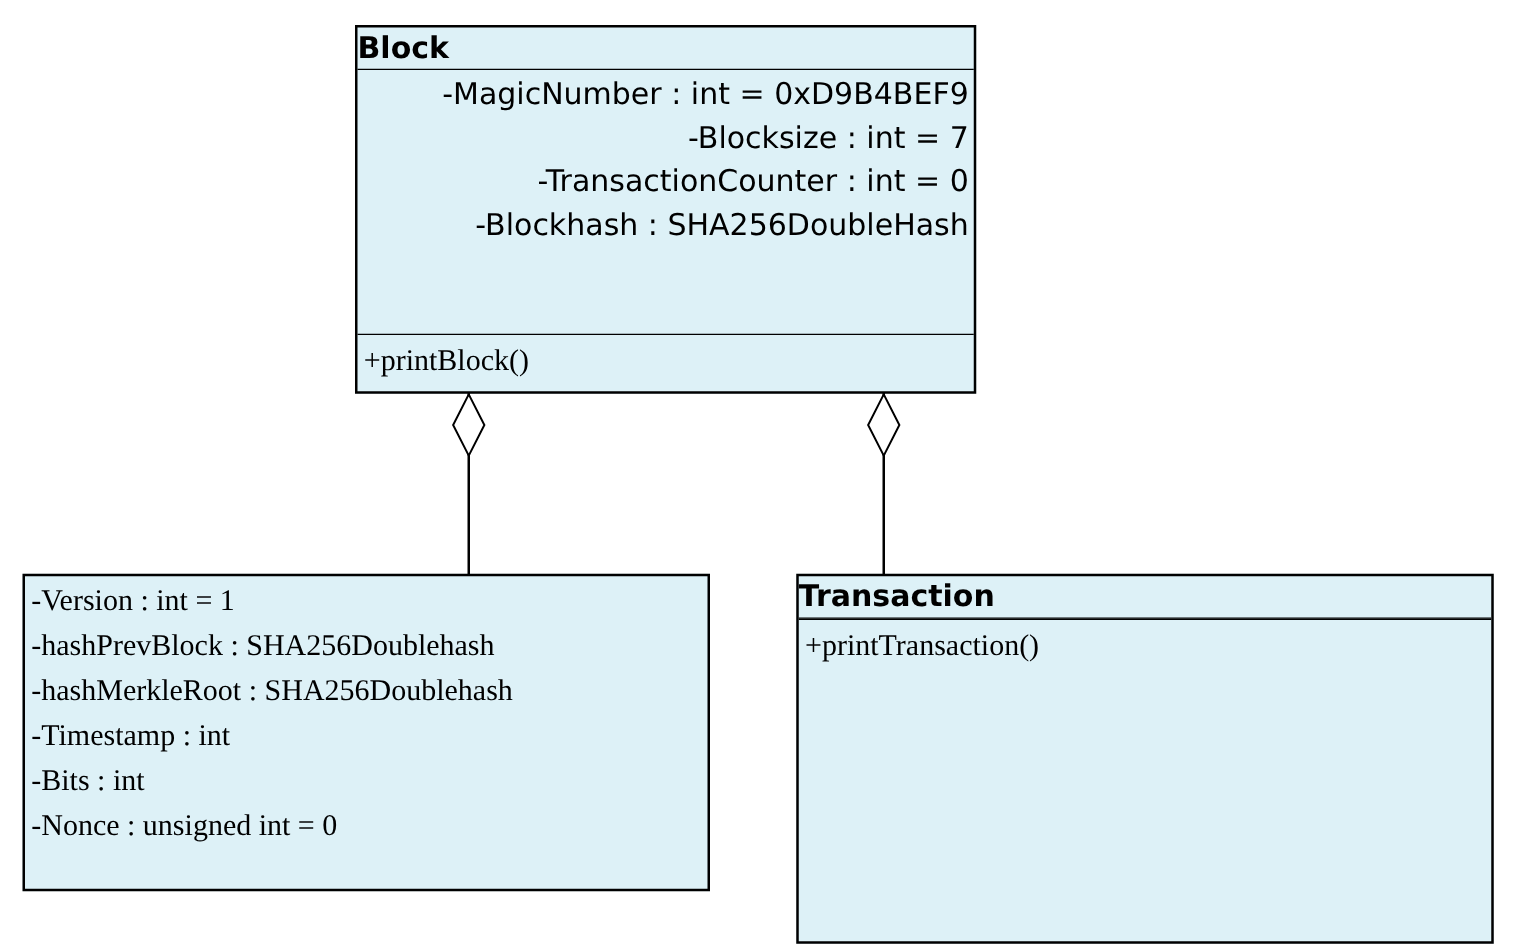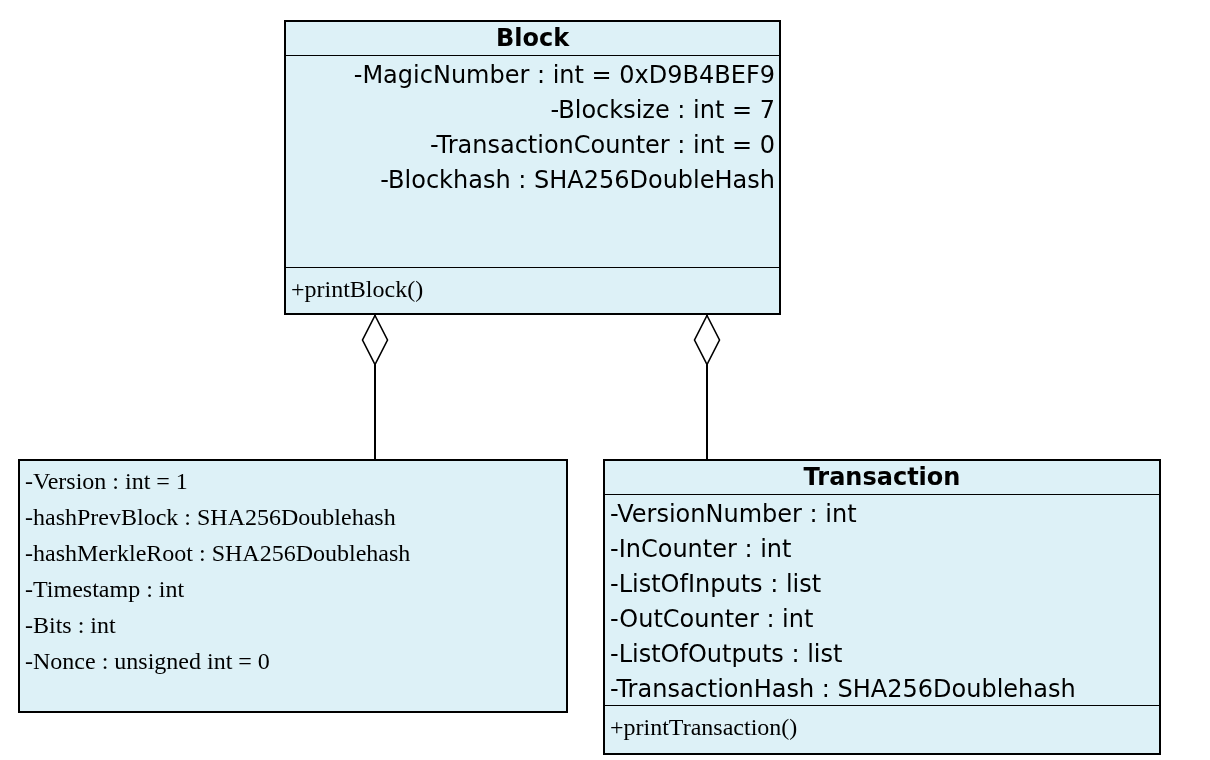--- a/index.html
+++ b/index.html
@@ -20,21 +20,21 @@
     box-sizing: border-box;
     border: 2px solid var(--border-col, #000);
     background: var(--class-fill, #ddf1f7);
     display: flex;
     flex-direction: column;
   }
   .uml-title {
     flex: 0 0 auto;
     height: 33px;
     line-height: 33px;
-    text-align: center;
+    text-align: left;
     font-weight: bold;
     font-size: 24px;
     border-bottom: 1.5px solid var(--border-col, #000);
   }
   .uml-attrs {
     box-sizing: border-box;
     padding: 2px 4px 0 5px;
     overflow: hidden;
   }
   .uml-row {
@@ -48,21 +48,21 @@
     border-top: 1.5px solid var(--border-col, #000);
     padding: 4px 4px 0 5px;
     overflow: hidden;
     font-family: Liberation Serif, serif;
   }
   #class-block  { left: 284px; top: 20px;  width: 497px; height: 295px; }
   #class-block .uml-attrs { flex: 0 0 auto; height: 211px; text-align: right; }
   #class-header { left: 18px;  top: 459px; width: 550px; height: 254px; }
   #class-header .uml-attrs { flex: 1 1 auto; }
   #class-header .uml-row { line-height: 36px; font-family: Liberation Serif, serif; }
-  #class-transaction { left: 603px; top: 459px; width: 558px; height: 296px; }
+  #class-transaction { left: 637px; top: 459px; width: 558px; height: 296px; }
   #class-transaction .uml-attrs { flex: 0 0 auto; height: 210px; }
   .rel-line {
     position: absolute;
     width: 1.5px;
     background: var(--border-col, #000);
   }
   #rel-line-header      { left: 374px; top: 314px; height: 146px; }
   #rel-line-transaction { left: 706px; top: 314px; height: 146px; }
   .rel-diamond {
     position: absolute;
@@ -95,28 +95,20 @@
       <div class="uml-row">-hashPrevBlock : SHA256Doublehash</div>
       <div class="uml-row">-hashMerkleRoot : SHA256Doublehash</div>
       <div class="uml-row">-Timestamp : int</div>
       <div class="uml-row">-Bits : int</div>
       <div class="uml-row">-Nonce : unsigned int = 0</div>
     </div>
   </div>
 
   <div class="uml-class" id="class-transaction">
     <div class="uml-title">Transaction</div>
-    <div class="uml-attrs">
-      <div class="uml-row">-VersionNumber : int</div>
-      <div class="uml-row">-InCounter : int</div>
-      <div class="uml-row">-ListOfInputs : list</div>
-      <div class="uml-row">-OutCounter : int</div>
-      <div class="uml-row">-ListOfOutputs : list</div>
-      <div class="uml-row">-TransactionHash : SHA256Doublehash</div>
-    </div>
     <div class="uml-methods">
       <div class="uml-row">+printTransaction()</div>
     </div>
   </div>
 
   <div class="rel-line" id="rel-line-header"></div>
   <svg class="rel-diamond" id="rel-diamond-header" viewBox="0 0 28 52">
     <polygon points="14,1.5 26.5,26 14,50.5 1.5,26" fill="#ffffff" stroke="#000000" stroke-width="1.6"></polygon>
   </svg>
 

